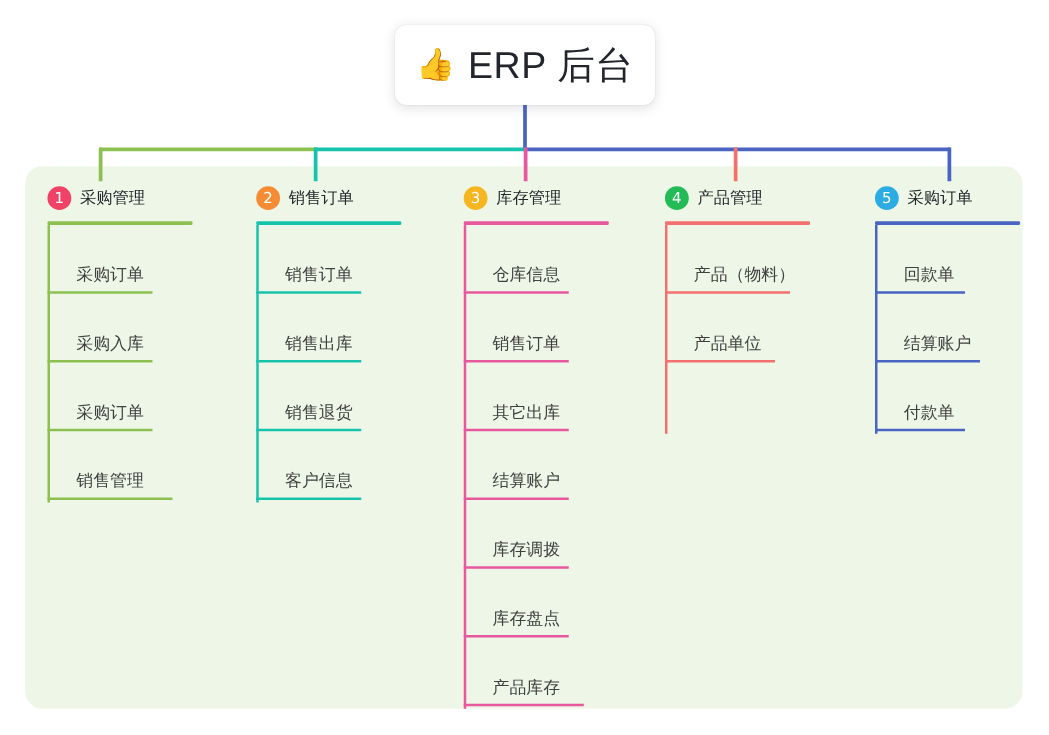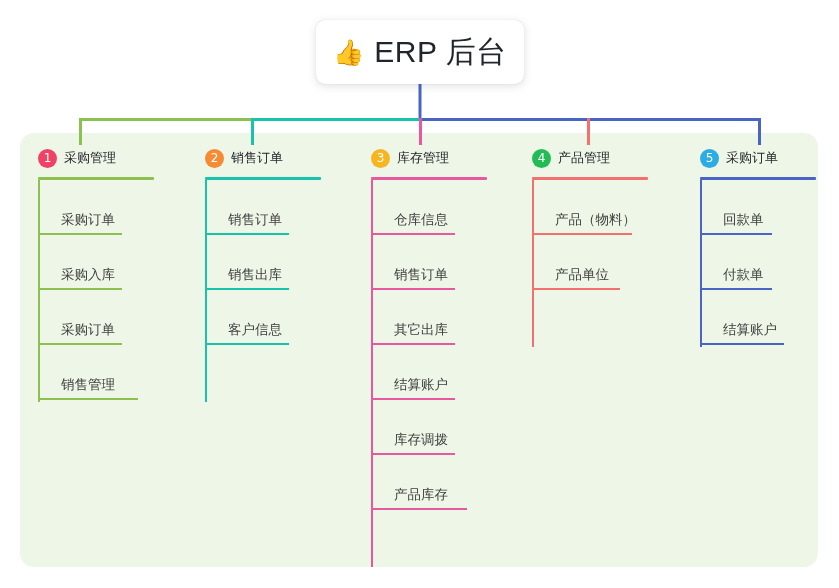--- a/index.html
+++ b/index.html
@@ -206,20 +206,24 @@
         <div class="spine" style="background: rgb(23, 196, 171); height: 222px;"></div>
         <div class="leaf">
           <span class="leaf-label">销售订单</span>
           <div class="leaf-rule" style="background: rgb(23, 196, 171); width: 84px;"></div>
         </div>
         <div class="leaf">
           <span class="leaf-label">销售出库</span>
           <div class="leaf-rule" style="background: rgb(23, 196, 171); width: 84px;"></div>
         </div>
         <div class="leaf">
+          <span class="leaf-label">销售退货</span>
+          <div class="leaf-rule" style="background: rgb(23, 196, 171); width: 84px;"></div>
+        </div>
+        <div class="leaf">
           <span class="leaf-label">客户信息</span>
           <div class="leaf-rule" style="background: rgb(23, 196, 171); width: 84px;"></div>
         </div>
       </div>
     </div>
   <div class="column" id="col-2" style="left:371px;">
       <div class="col-head">
         <span class="col-badge" style="background: rgb(245, 182, 34);">3</span>
         <span class="col-title">库存管理</span>
       </div>
@@ -240,20 +244,24 @@
         </div>
         <div class="leaf">
           <span class="leaf-label">结算账户</span>
           <div class="leaf-rule" style="background: rgb(232, 88, 158); width: 84px;"></div>
         </div>
         <div class="leaf">
           <span class="leaf-label">库存调拨</span>
           <div class="leaf-rule" style="background: rgb(232, 88, 158); width: 84px;"></div>
         </div>
         <div class="leaf">
+          <span class="leaf-label">库存盘点</span>
+          <div class="leaf-rule" style="background: rgb(232, 88, 158); width: 84px;"></div>
+        </div>
+        <div class="leaf">
           <span class="leaf-label">产品库存</span>
           <div class="leaf-rule" style="background: rgb(232, 88, 158); width: 96px;"></div>
         </div>
       </div>
     </div>
   <div class="column" id="col-3" style="left:532px;">
       <div class="col-head">
         <span class="col-badge" style="background: rgb(34, 187, 85);">4</span>
         <span class="col-title">产品管理</span>
       </div>
@@ -276,23 +284,23 @@
         <span class="col-title">采购订单</span>
       </div>
       <div class="col-rule" style="background: rgb(74, 100, 196); width: 116px;"></div>
       <div class="leaves">
         <div class="spine" style="background: rgb(74, 100, 196); height: 167px;"></div>
         <div class="leaf">
           <span class="leaf-label">回款单</span>
           <div class="leaf-rule" style="background: rgb(74, 100, 196); width: 72px;"></div>
         </div>
         <div class="leaf">
+          <span class="leaf-label">结算账户</span>
+          <div class="leaf-rule" style="background: rgb(74, 100, 196); width: 84px;"></div>
+        </div>
+        <div class="leaf">
           <span class="leaf-label">付款单</span>
           <div class="leaf-rule" style="background: rgb(74, 100, 196); width: 72px;"></div>
         </div>
-        <div class="leaf">
-          <span class="leaf-label">结算账户</span>
-          <div class="leaf-rule" style="background: rgb(74, 100, 196); width: 84px;"></div>
-        </div>
       </div>
     </div>
 
 </div>
 
 </body></html>

